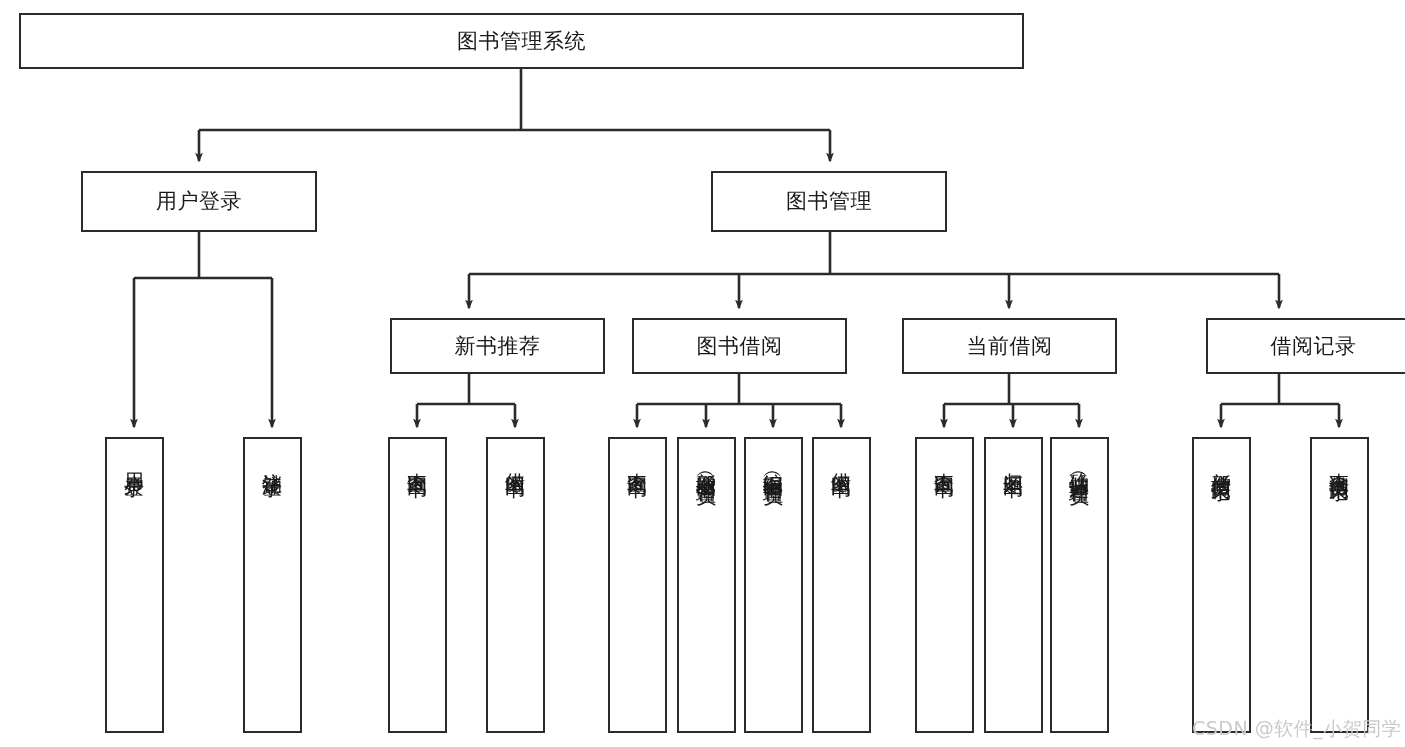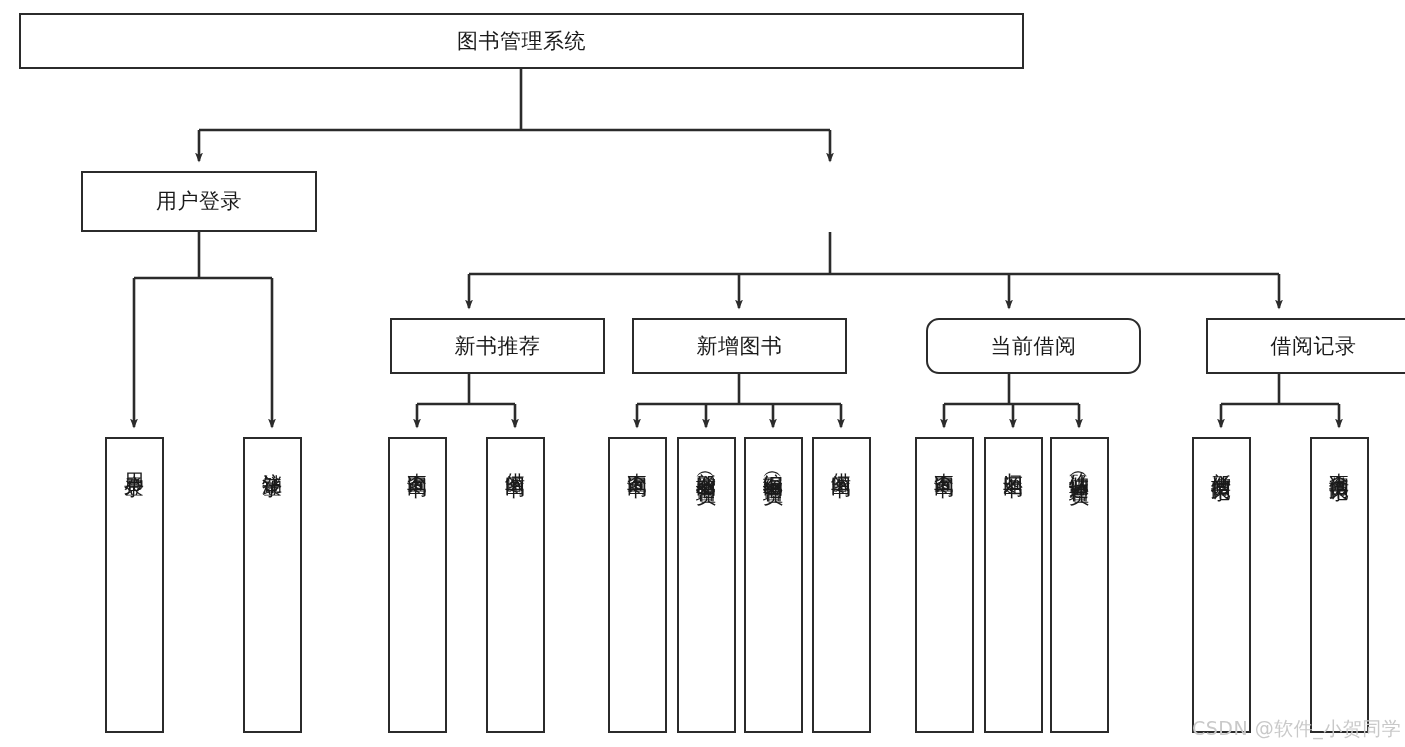--- a/index.html
+++ b/index.html
@@ -120,28 +120,31 @@
     </g>
   </svg>
 
   <div class="node horiz" style="left: 19px; top: 13px; width: 1005px; height: 56px;">
     <span class="label">图书管理系统</span>
   </div>
 
   <div class="node horiz" style="left: 81px; top: 171px; width: 236px; height: 61px;">
     <span class="label">用户登录</span>
   </div>
+  <div class="node horiz" style="left: 711px; top: 171px; width: 236px; height: 61px;">
+    <span class="label">图书管理</span>
+  </div>
 
   <div class="node horiz" style="left: 362px; top: 318px; width: 215px; height: 56px; margin-left: 28px;">
     <span class="label">新书推荐</span>
   </div>
   <div class="node horiz" style="left: 632px; top: 318px; width: 215px; height: 56px;">
-    <span class="label">新增图书</span>
+    <span class="label">图书借阅</span>
   </div>
-  <div class="node horiz" style="left: 926px; top: 318px; width: 215px; height: 56px; border-radius: 13px;">
+  <div class="node horiz" style="left: 902px; top: 318px; width: 215px; height: 56px;">
     <span class="label">当前借阅</span>
   </div>
   <div class="node horiz" style="left: 1171px; top: 318px; width: 215px; height: 56px; margin-left: 35px;">
     <span class="label">借阅记录</span>
   </div>
 
   <div class="node vert" style="left: 105px; top: 437px; width: 59px; height: 296px;">
     <span class="label">用户登录</span>
   </div>
   <div class="node vert" style="left: 243px; top: 437px; width: 59px; height: 296px;">

